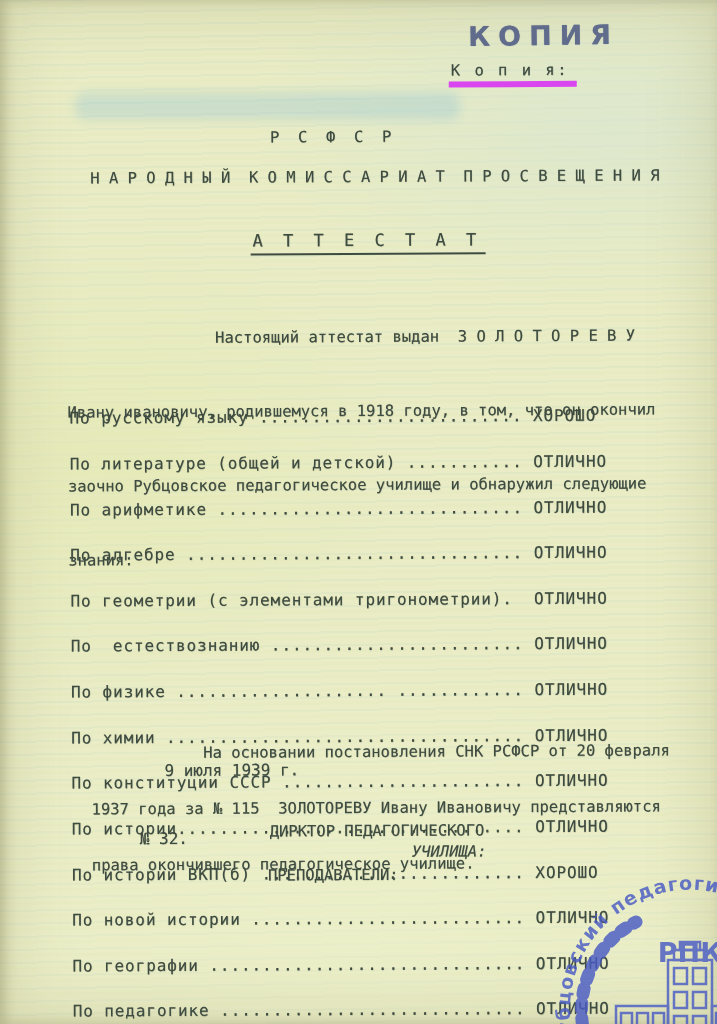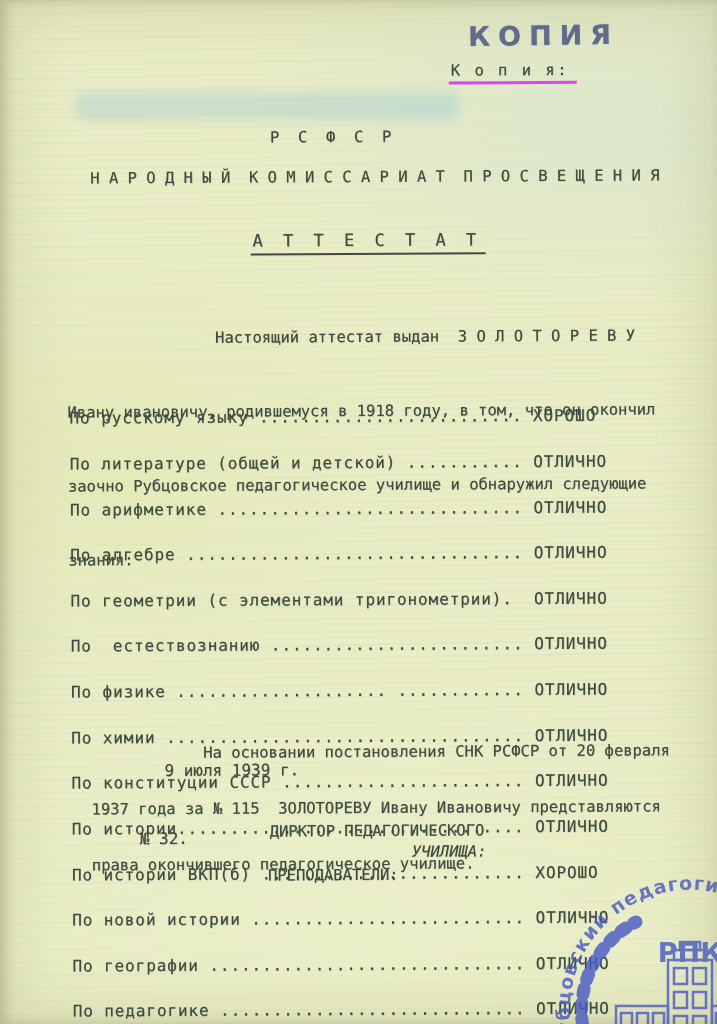--- a/index.html
+++ b/index.html
@@ -32,21 +32,21 @@
     font-family: "DejaVu Sans", "Liberation Sans", sans-serif;
     font-weight: bold; font-size: 27px; letter-spacing: 8px;
     color: #505c85; opacity: 0.88;
     transform: rotate(-0.8deg);
     text-shadow: 0 0 1px rgba(80,92,133,0.7);
     white-space: pre;
   }
   .copy-typed {
     left: 451px; top: 62px;
     font-size: 15.5px; letter-spacing: 2.5px;
-    border-bottom: 3px solid #d946ef;
+    border-bottom: 6px solid #d946ef;
     padding: 0 8px 2px 2px;
   }
   .blue-streak {
     left: 75px; top: 92px; width: 385px; height: 28px;
     background: rgba(125,185,215,0.26);
     filter: blur(5px);
     border-radius: 10px;
   }
   .republic   { left: 272px; top: 128px; font-size: 15.5px; text-align: right; }
   .commissariat { left: 92px; top: 168px; font-size: 15.5px; }

